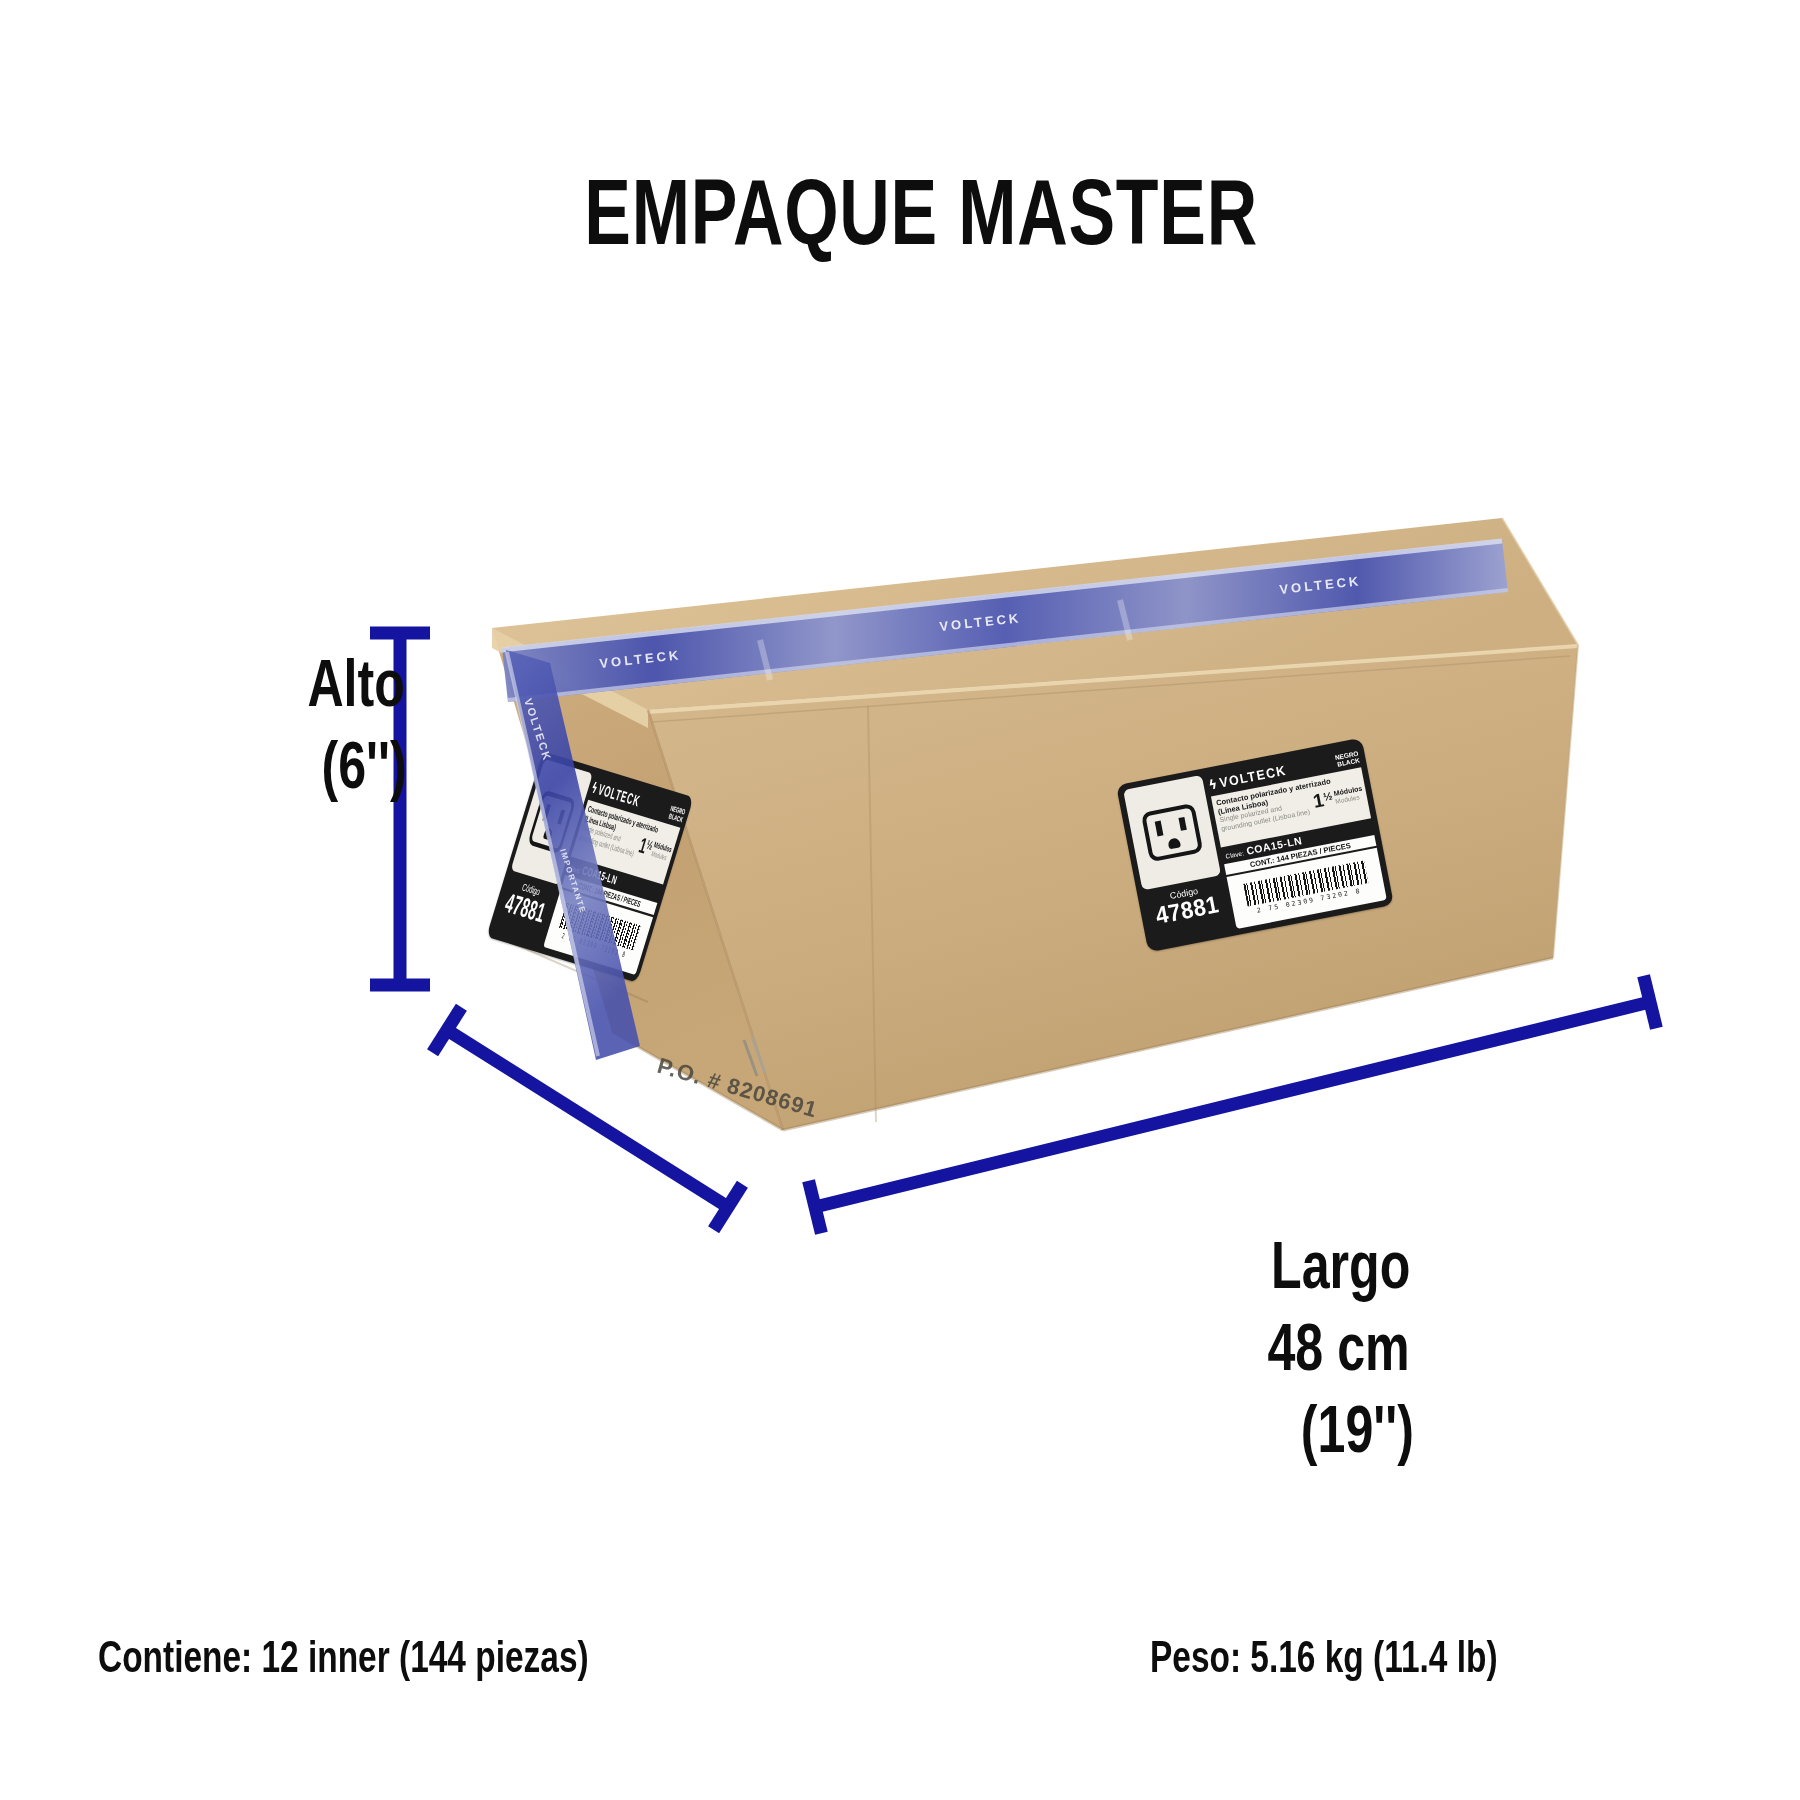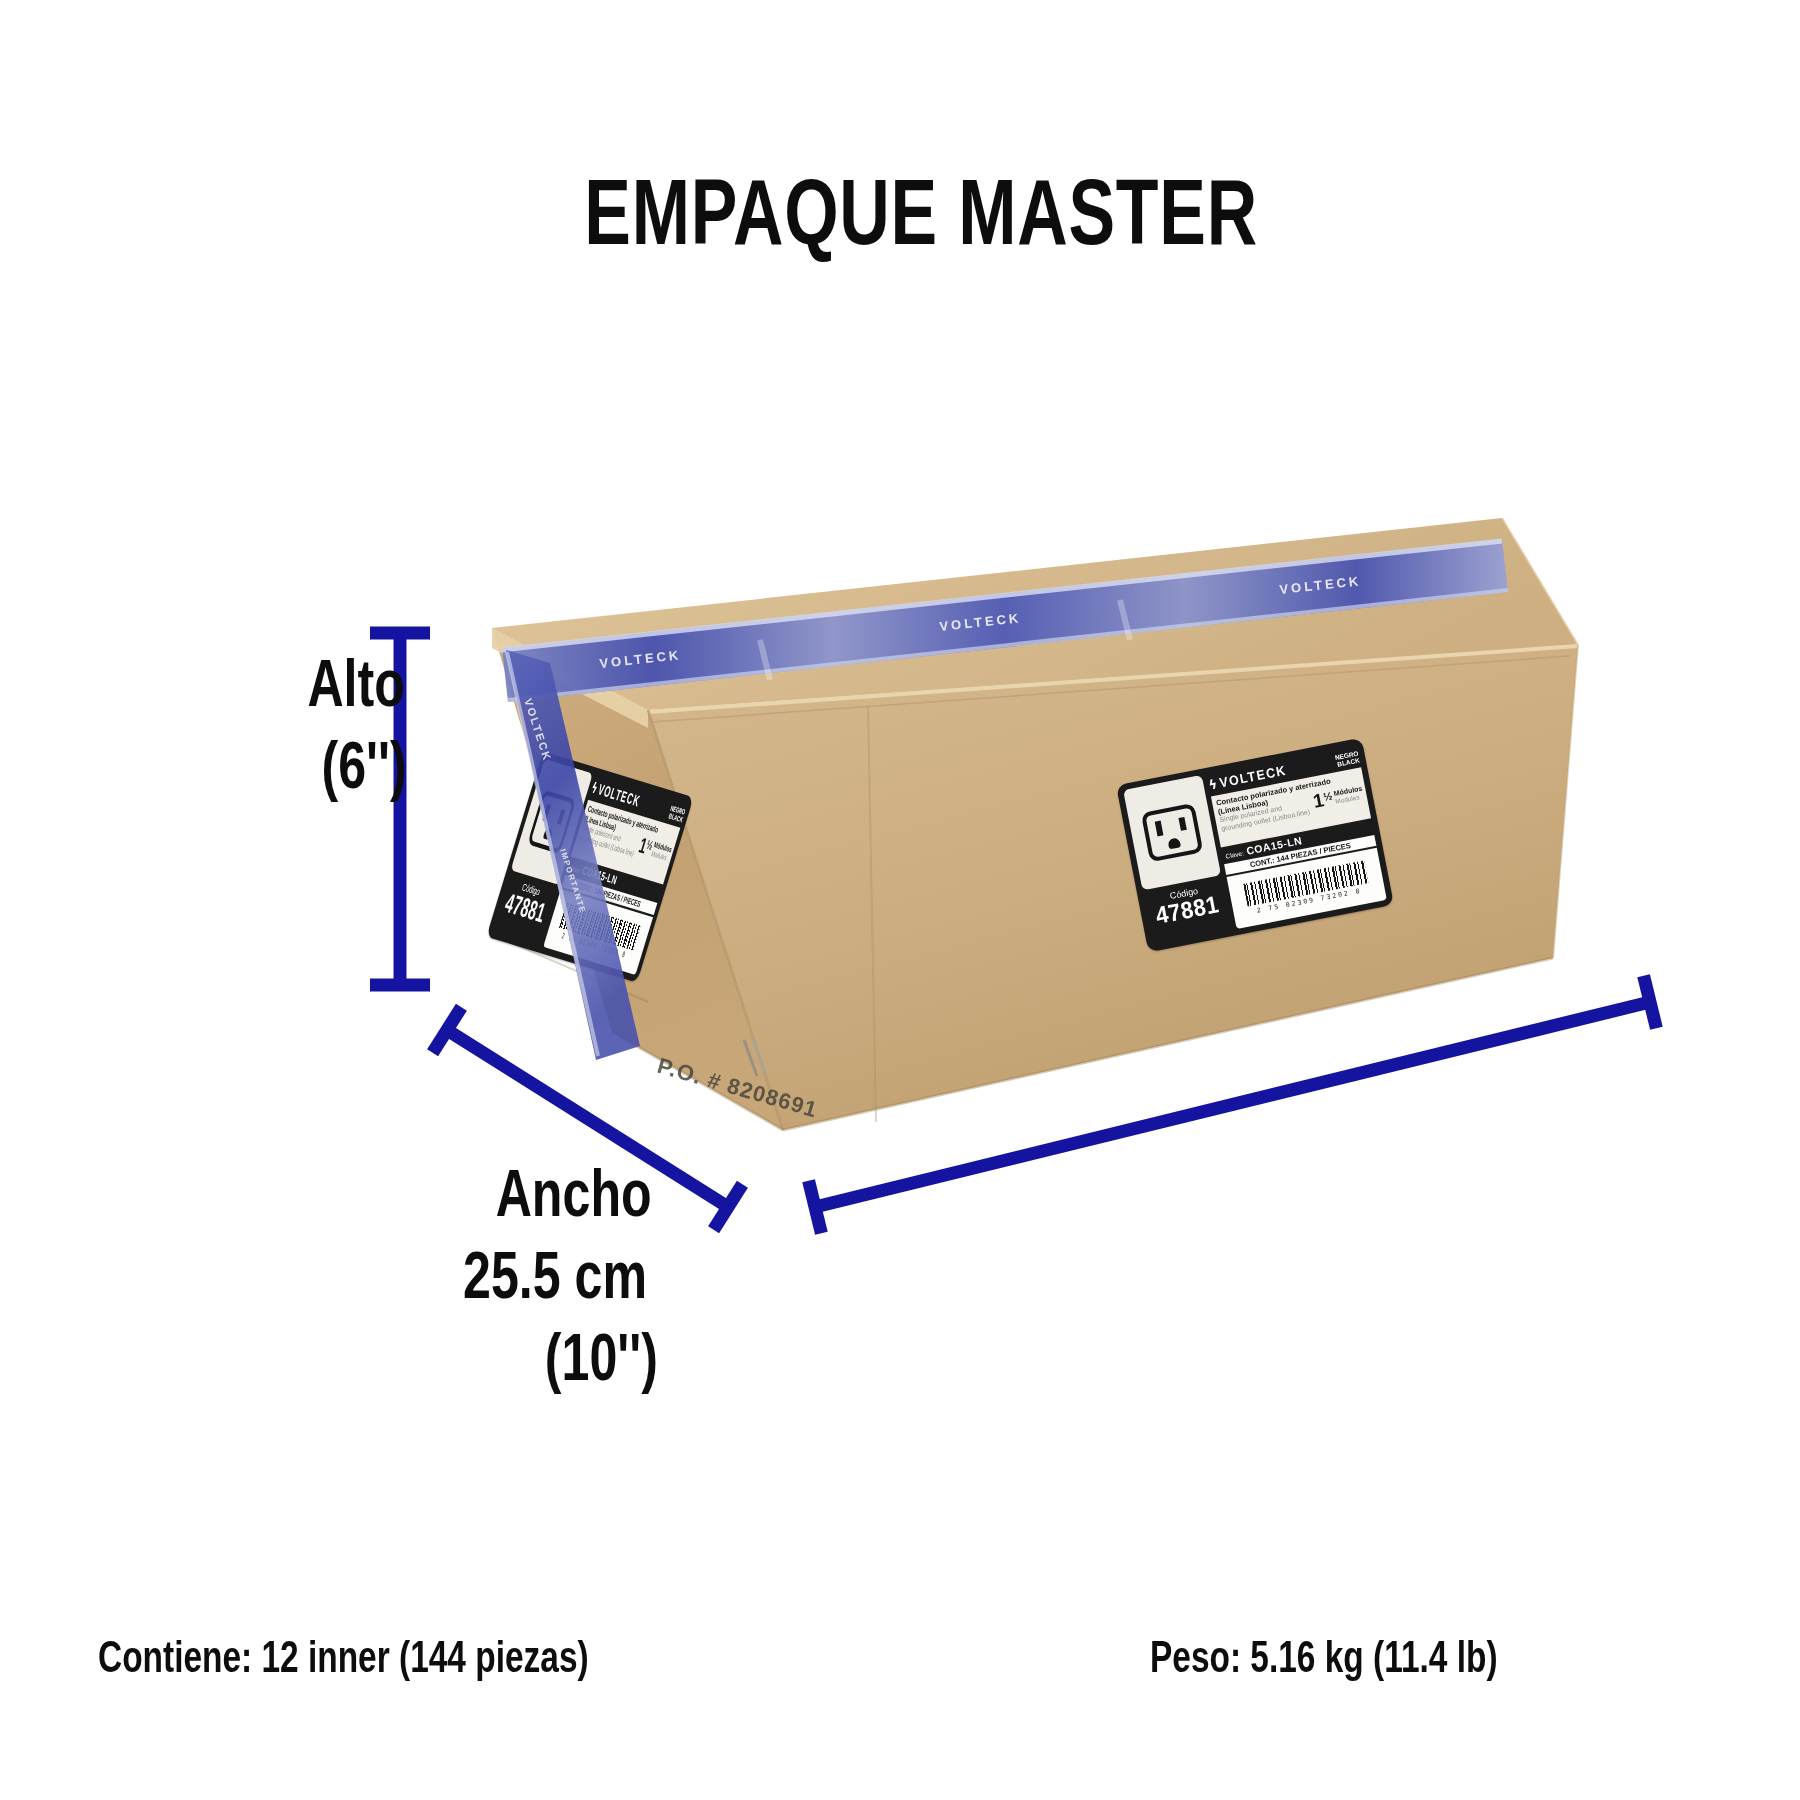--- a/index.html
+++ b/index.html
@@ -156,26 +156,26 @@
 
   <div class="page-title">
     <span class="cond">EMPAQUE MASTER</span>
   </div>
 
   <div class="dim-block" id="alto-block">
     <div class="dl"><span class="cond">Alto</span></div>
     <div class="dl"><span class="cond">(6'')</span></div>
   </div>
 
-  <div class="dim-block" id="ancho-block">
-    <div class="dl"><span class="cond">Ancho</span></div>
-    <div class="dl"><span class="cond">25.5 cm</span></div>
-    <div class="dl"><span class="cond">(10'')</span></div>
-  </div>
-
+
+  <div class="dim-block" id="largo-block">
+    <div class="dl"><span class="cond">Largo</span></div>
+    <div class="dl"><span class="cond">48 cm</span></div>
+    <div class="dl"><span class="cond">(19'')</span></div>
+  </div>
 
   <div class="footer-line" id="contains-line">
     <span class="condL"><span>Contiene:</span>&nbsp;<span>12 inner (144 piezas)</span></span>
   </div>
   <div class="footer-line" id="weight-line">
     <span class="condL"><span>Peso:</span>&nbsp;<span>5.16 kg (11.4 lb)</span></span>
   </div>
 
   <div class="plabel front">
     <div class="lcol">

